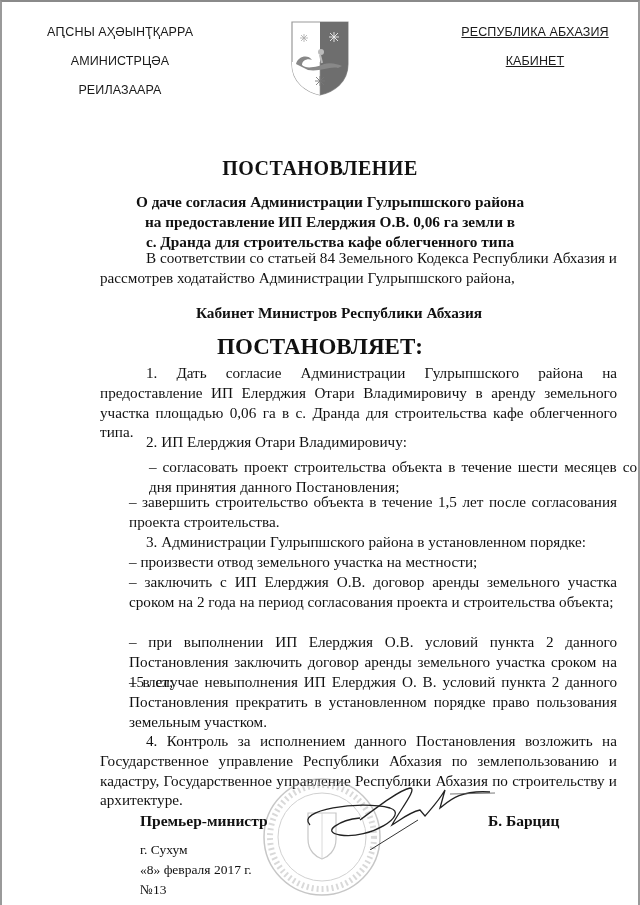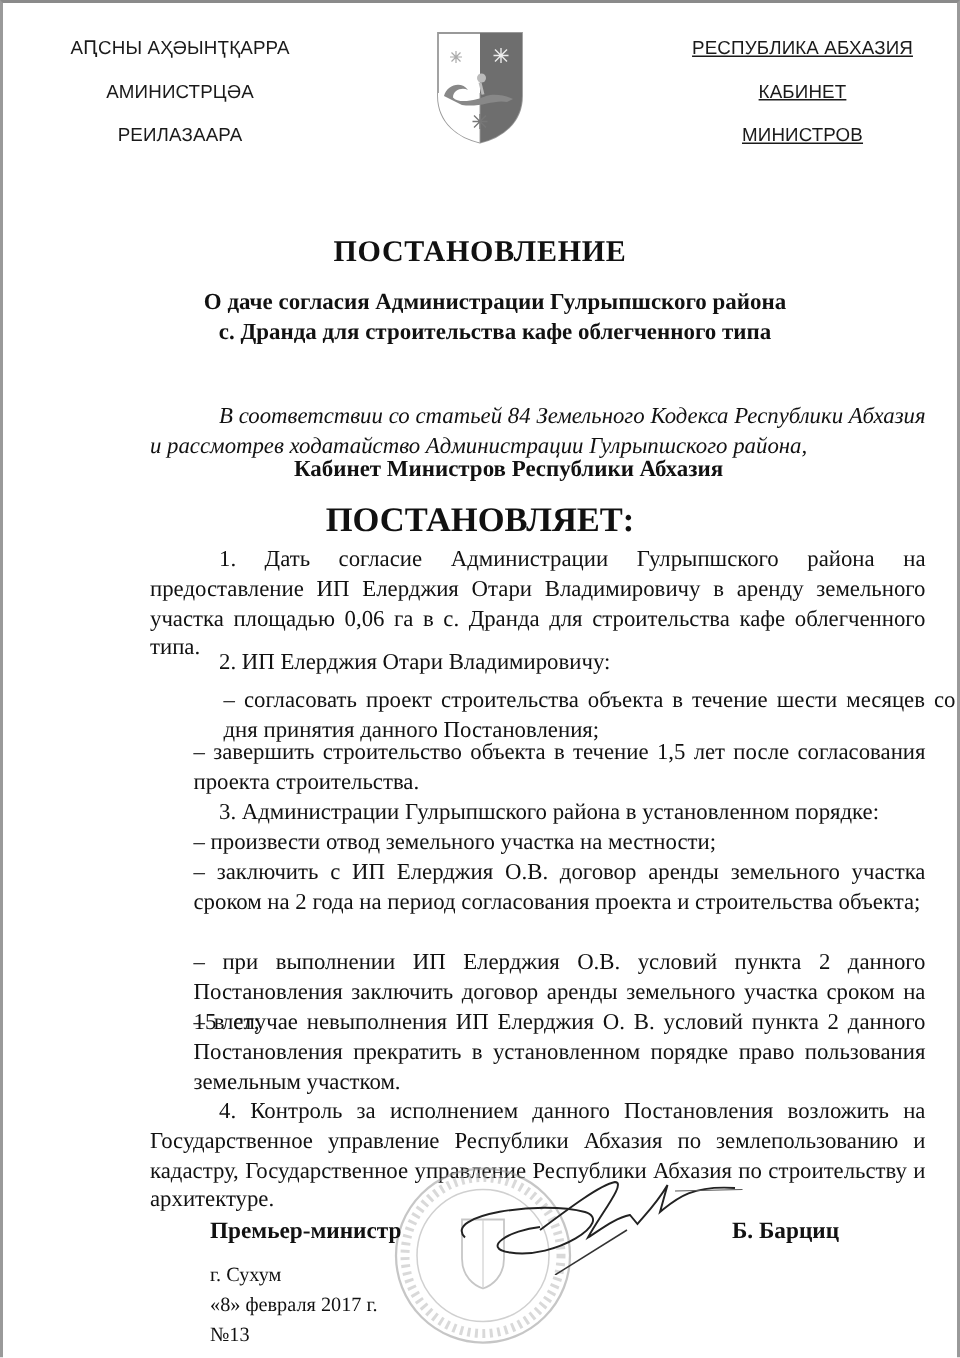--- a/index.html
+++ b/index.html
@@ -56,31 +56,31 @@
       <path d="M30 56 l0 10 M25 61 h10 M26 57 l8 8 M34 57 l-8 8"></path>
     </g>
   <path d="M6 44 C8 36 18 34 22 40 C18 38 12 40 12 45 C16 50 30 46 34 44 C40 42 48 44 52 46 L48 48 C40 46 30 52 18 50 Z" fill="#888"></path>
   <circle cx="31" cy="32" r="3" fill="#bbb"></circle>
   <path d="M30 35 l2 8" stroke="#bbb" stroke-width="2"></path>
 </svg>
 
 <div class="hdr hdr-right">
   <div>РЕСПУБЛИКА АБХАЗИЯ</div>
   <div>КАБИНЕТ</div>
-  <div>МИНИСТРОВ</div>
 </div>
 
 <div class="title">ПОСТАНОВЛЕНИЕ</div>
 
 <div class="subject">
   <div>О даче согласия Администрации Гулрыпшского района</div>
+  <div>на предоставление ИП Елерджия О.В. 0,06 га земли в</div>
   <div>с. Дранда для строительства кафе облегченного типа</div>
 </div>
 
-<div class="body-text indent" style="top:268px;font-style:italic;">В соответствии со статьей 84 Земельного Кодекса Республики Абхазия и рассмотрев ходатайство Администрации Гулрыпшского района,</div>
+<div class="body-text indent" style="top:248px;">В соответствии со статьей 84 Земельного Кодекса Республики Абхазия и рассмотрев ходатайство Администрации Гулрыпшского района,</div>
 
 <div class="center-bold" style="top:304px; font-size:15.3px;padding-left:19px;">Кабинет Министров Республики Абхазия</div>
 
 <div class="center-bold" style="top:334px; font-size:23px;">ПОСТАНОВЛЯЕТ:</div>
 
 <div class="body-text indent" style="top:363px;">1. Дать согласие Администрации Гулрыпшского района на предоставление ИП Елерджия Отари Владимировичу в аренду земельного участка площадью 0,06 га в с. Дранда для строительства кафе облегченного типа.</div>
 <div class="body-text num" style="top:432px; width:471px;">2. ИП Елерджия Отари Владимировичу:</div>
 <div class="body-text" style="top:457px; left:129px; width:488px;margin-left:20px;">– согласовать проект строительства объекта в течение шести месяцев со дня принятия данного Постановления;</div>
 <div class="body-text" style="top:492px; left:129px; width:488px;">– завершить строительство объекта в течение 1,5 лет после согласования проекта строительства.</div>
 <div class="body-text num" style="top:532px; width:471px;">3. Администрации Гулрыпшского района в установленном порядке:</div>

